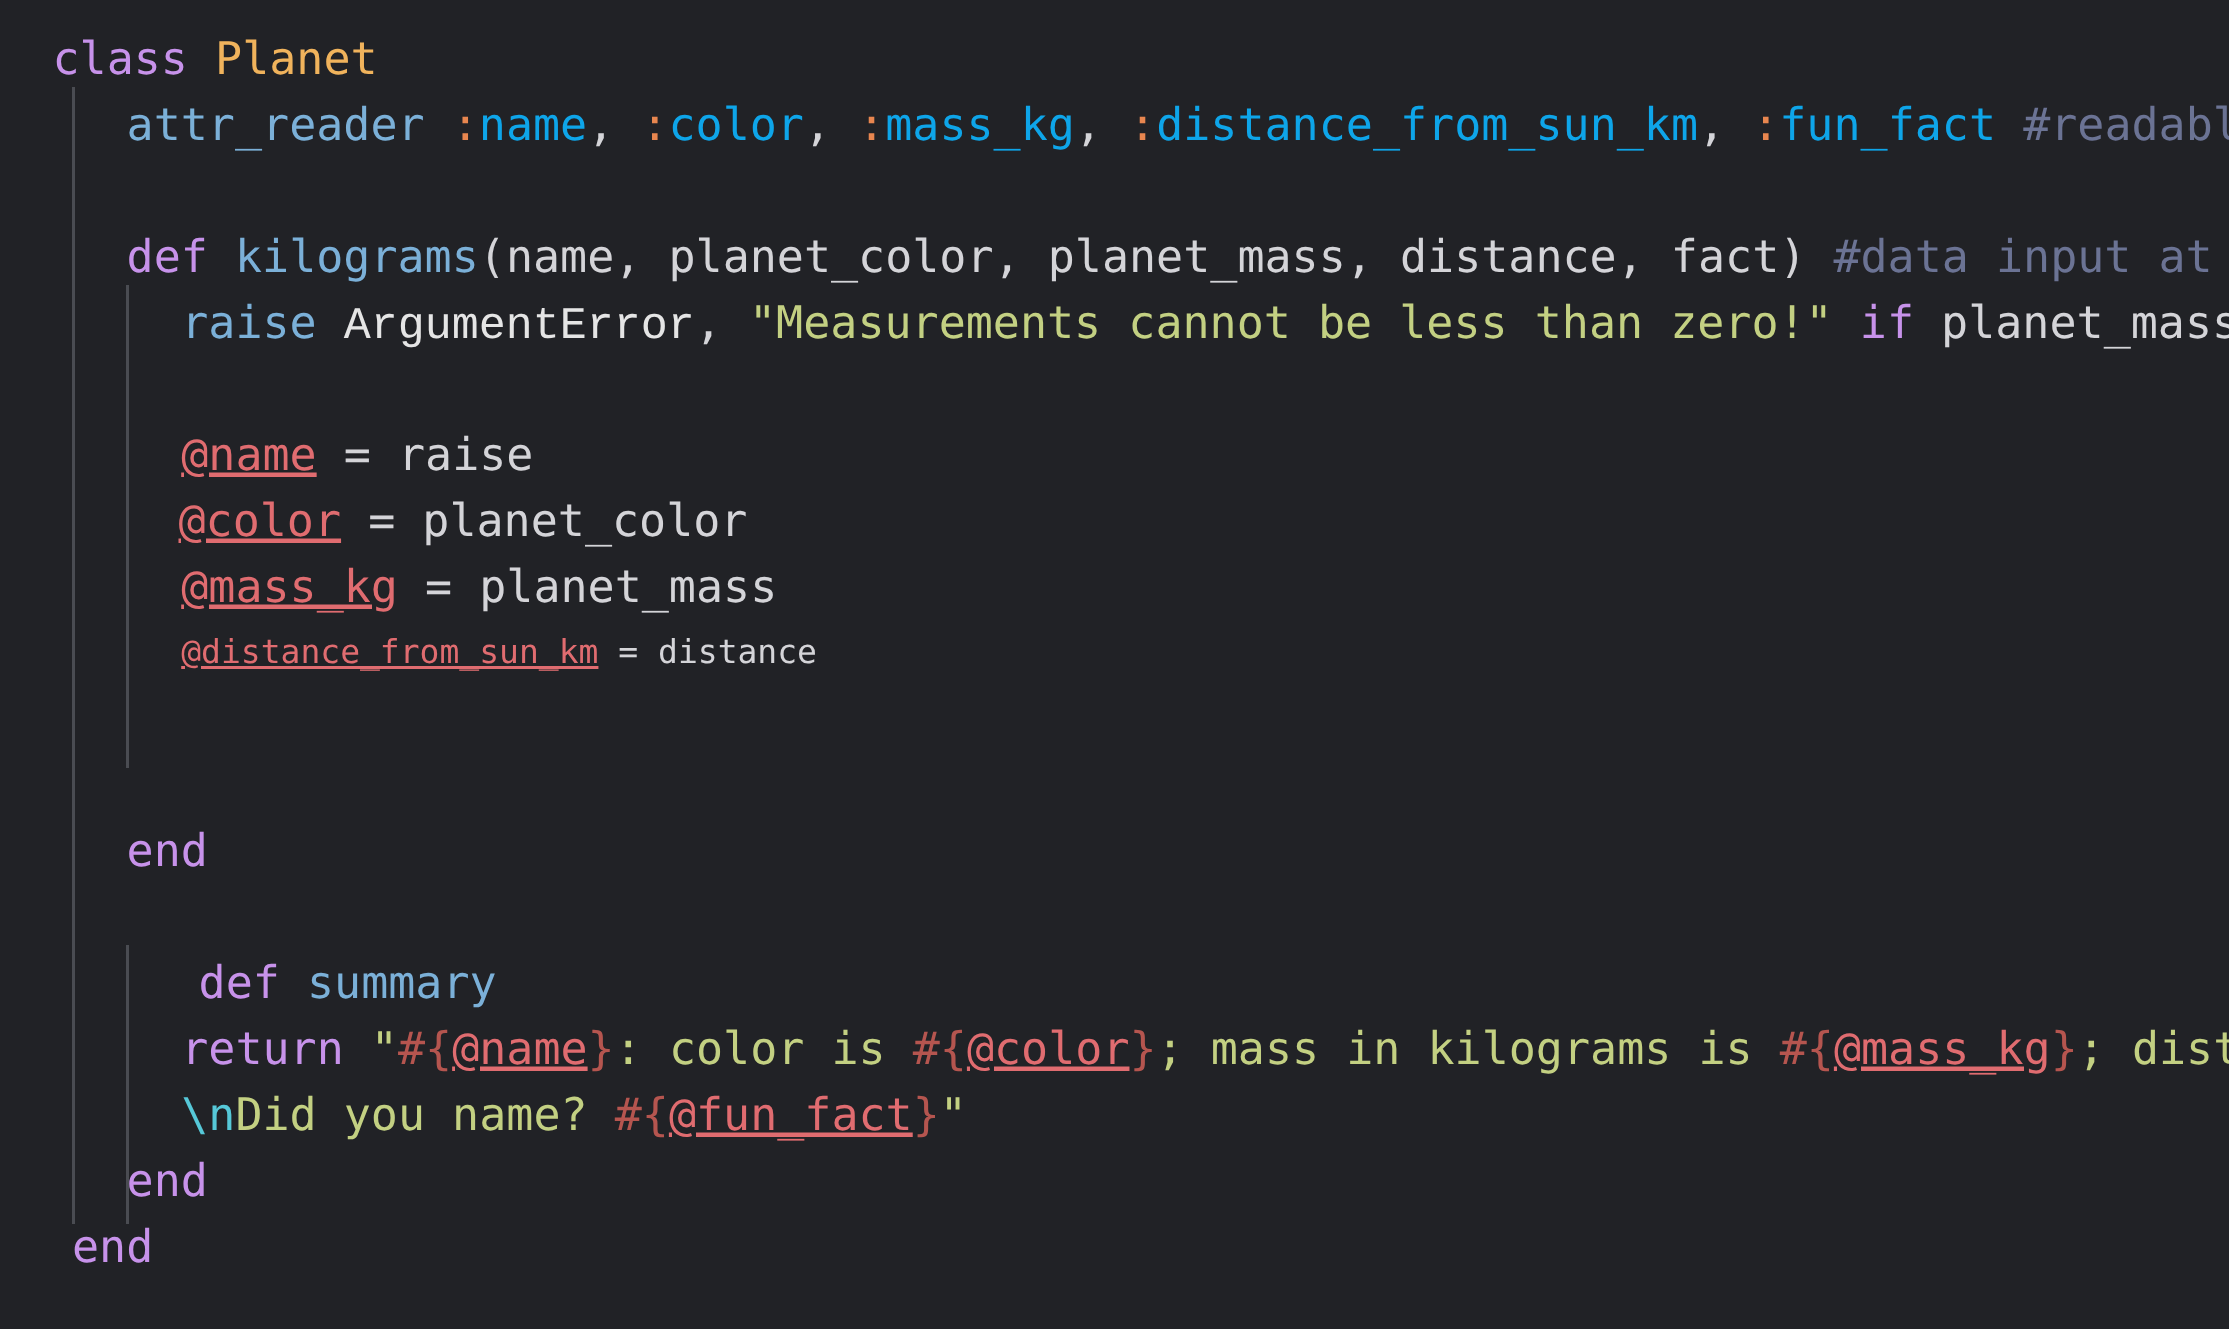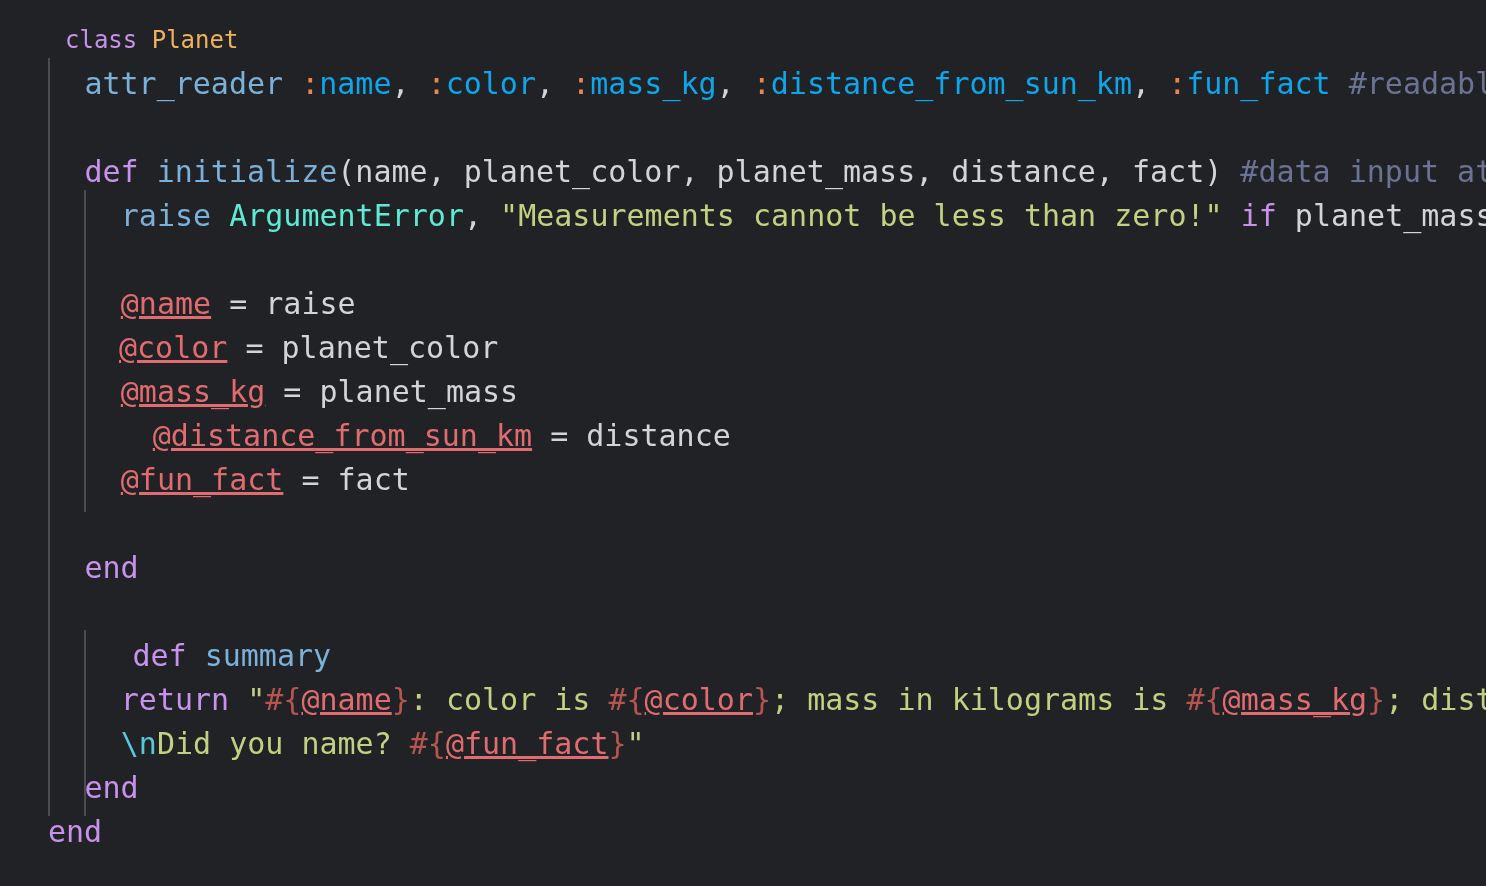--- a/index.html
+++ b/index.html
@@ -51,49 +51,48 @@
   .indent-guide {
     position: absolute;
     width: 2px;
     background: #4a4c52;
   }
 
   
   .tok-keyword   { color: #c792ea; }  
   .tok-class     { color: #f0b35c; }  
   .tok-method    { color: #7bb0d8; }  
-  .tok-const     { color: #5eead4; }  
+  .tok-const     { color: #e5e5e5; font-family: Liberation Mono, monospace; }  
   .tok-ivar      { color: #e06c70; text-decoration: underline; }  
   .tok-symcolon  { color: #e8864f; }  
   .tok-symbol    { color: #0ea5e9; }  
   .tok-string    { color: #c3d082; }  
   .tok-escape    { color: #56c8d8; }  
   .tok-interp    { color: #b5554f; }  
   .tok-comment   { color: #6b7394; }  
   .tok-plain     { color: #d4d4d8; }  
 </style>
 </head>
 <body>
 
 <div id="editor">
   <div id="code-surface">
       <div class="indent-guide" style="left: 48px; top: 58px; height: 758px; background: rgb(74, 76, 82);"></div>
       <div class="indent-guide" style="left: 84px; top: 190px; height: 322px; background: rgb(74, 76, 82);"></div>
       <div class="indent-guide" style="left: 84px; top: 630px; height: 186px; background: rgb(74, 76, 82);"></div>
-      <div class="code-line" style="top: 18px; height: 44px; line-height: 44px; font-size: 24px; padding-left: 65px;"><span class="tok-keyword">class</span><span class="tok-plain"> </span><span class="tok-class">Planet</span></div>
+      <div class="code-line" style="top: 18px; height: 44px; line-height: 44px; font-size: 30px; padding-left: 35px;"><span class="tok-keyword">class</span><span class="tok-plain"> </span><span class="tok-class">Planet</span></div>
       <div class="code-line" style="top: 62px; height: 44px; line-height: 44px; font-size: 30px; padding-left: 84.4px;"><span class="tok-method">attr_reader</span><span class="tok-plain"> </span><span class="tok-symcolon">:</span><span class="tok-symbol">name</span><span class="tok-plain">, </span><span class="tok-symcolon">:</span><span class="tok-symbol">color</span><span class="tok-plain">, </span><span class="tok-symcolon">:</span><span class="tok-symbol">mass_kg</span><span class="tok-plain">, </span><span class="tok-symcolon">:</span><span class="tok-symbol">distance_from_sun_km</span><span class="tok-plain">, </span><span class="tok-symcolon">:</span><span class="tok-symbol">fun_fact</span><span class="tok-plain"> </span><span class="tok-comment">#readabl</span></div>
       <div class="code-line" style="top: 106px; height: 44px; line-height: 44px; font-size: 30px; padding-left: 84.4px;"></div>
-      <div class="code-line" style="top: 150px; height: 44px; line-height: 44px; font-size: 30px; padding-left: 84.4px;"><span class="tok-keyword">def</span><span class="tok-plain"> </span><span class="tok-method">initialize</span><span class="tok-plain">(name, planet_color, planet_mass, distance, fact)</span><span class="tok-plain"> </span><span class="tok-comment">#data input at</span></div>
+      <div class="code-line" style="top: 150px; height: 44px; line-height: 44px; font-size: 30px; padding-left: 84.4px;"><span class="tok-keyword">def</span><span class="tok-plain"> </span><span class="tok-method">kilograms</span><span class="tok-plain">(name, planet_color, planet_mass, distance, fact)</span><span class="tok-plain"> </span><span class="tok-comment">#data input at</span></div>
       <div class="code-line" style="top: 194px; height: 44px; line-height: 44px; font-size: 30px; padding-left: 120.8px;"><span class="tok-method">raise</span><span class="tok-plain"> </span><span class="tok-const">ArgumentError</span><span class="tok-plain">, </span><span class="tok-string">"Measurements cannot be less than zero!"</span><span class="tok-plain"> </span><span class="tok-keyword">if</span><span class="tok-plain"> planet_mass</span></div>
       <div class="code-line" style="top: 238px; height: 44px; line-height: 44px; font-size: 30px; padding-left: 120.8px;"></div>
       <div class="code-line" style="top: 282px; height: 44px; line-height: 44px; font-size: 30px; padding-left: 120.8px;"><span class="tok-ivar">@name</span><span class="tok-plain"> = raise</span></div>
       <div class="code-line" style="top: 326px; height: 44px; line-height: 44px; font-size: 30px; padding-left: 119px;"><span class="tok-ivar">@color</span><span class="tok-plain"> = planet_color</span></div>
       <div class="code-line" style="top: 370px; height: 44px; line-height: 44px; font-size: 30px; padding-left: 120.8px;"><span class="tok-ivar">@mass_kg</span><span class="tok-plain"> = planet_mass</span></div>
-      <div class="code-line" style="top: 414px; height: 44px; line-height: 44px; font-size: 30px; padding-left: 120.8px; margin-left: 32px;"><span class="tok-ivar">@distance_from_sun_km</span><span class="tok-plain"> = distance</span></div>
-      <div class="code-line" style="top: 458px; height: 44px; line-height: 44px; font-size: 30px; padding-left: 120.8px;"><span class="tok-ivar">@fun_fact</span><span class="tok-plain"> = fact</span></div>
+      <div class="code-line" style="top: 414px; height: 44px; line-height: 44px; font-size: 22px; padding-left: 120.8px;"><span class="tok-ivar">@distance_from_sun_km</span><span class="tok-plain"> = distance</span></div>
       <div class="code-line" style="top: 502px; height: 44px; line-height: 44px; font-size: 30px; padding-left: 120.8px;"></div>
       <div class="code-line" style="top: 546px; height: 44px; line-height: 44px; font-size: 30px; padding-left: 84.4px;"><span class="tok-keyword">end</span></div>
       <div class="code-line" style="top: 590px; height: 44px; line-height: 44px; font-size: 30px; padding-left: 84.4px;"></div>
       <div class="code-line" style="top: 634px; height: 44px; line-height: 44px; font-size: 30px; padding-left: 84.4px; margin-left: 48px;"><span class="tok-keyword">def</span><span class="tok-plain"> </span><span class="tok-method">summary</span></div>
       <div class="code-line" style="top: 678px; height: 44px; line-height: 44px; font-size: 30px; padding-left: 120.8px;"><span class="tok-keyword">return</span><span class="tok-plain"> </span><span class="tok-string">"</span><span class="tok-interp">#{</span><span class="tok-ivar">@name</span><span class="tok-interp">}</span><span class="tok-string">: color is </span><span class="tok-interp">#{</span><span class="tok-ivar">@color</span><span class="tok-interp">}</span><span class="tok-string">; mass in kilograms is </span><span class="tok-interp">#{</span><span class="tok-ivar">@mass_kg</span><span class="tok-interp">}</span><span class="tok-string">; dist</span></div>
       <div class="code-line" style="top: 722px; height: 44px; line-height: 44px; font-size: 30px; padding-left: 120.8px;"><span class="tok-escape">\n</span><span class="tok-string">Did you name? </span><span class="tok-interp">#{</span><span class="tok-ivar">@fun_fact</span><span class="tok-interp">}</span><span class="tok-string">"</span></div>
       <div class="code-line" style="top: 766px; height: 44px; line-height: 44px; font-size: 30px; padding-left: 84.4px;"><span class="tok-keyword">end</span></div>
       <div class="code-line" style="top: 810px; height: 44px; line-height: 44px; font-size: 30px; padding-left: 48px;"><span class="tok-keyword">end</span></div>
     </div>
 </div>

